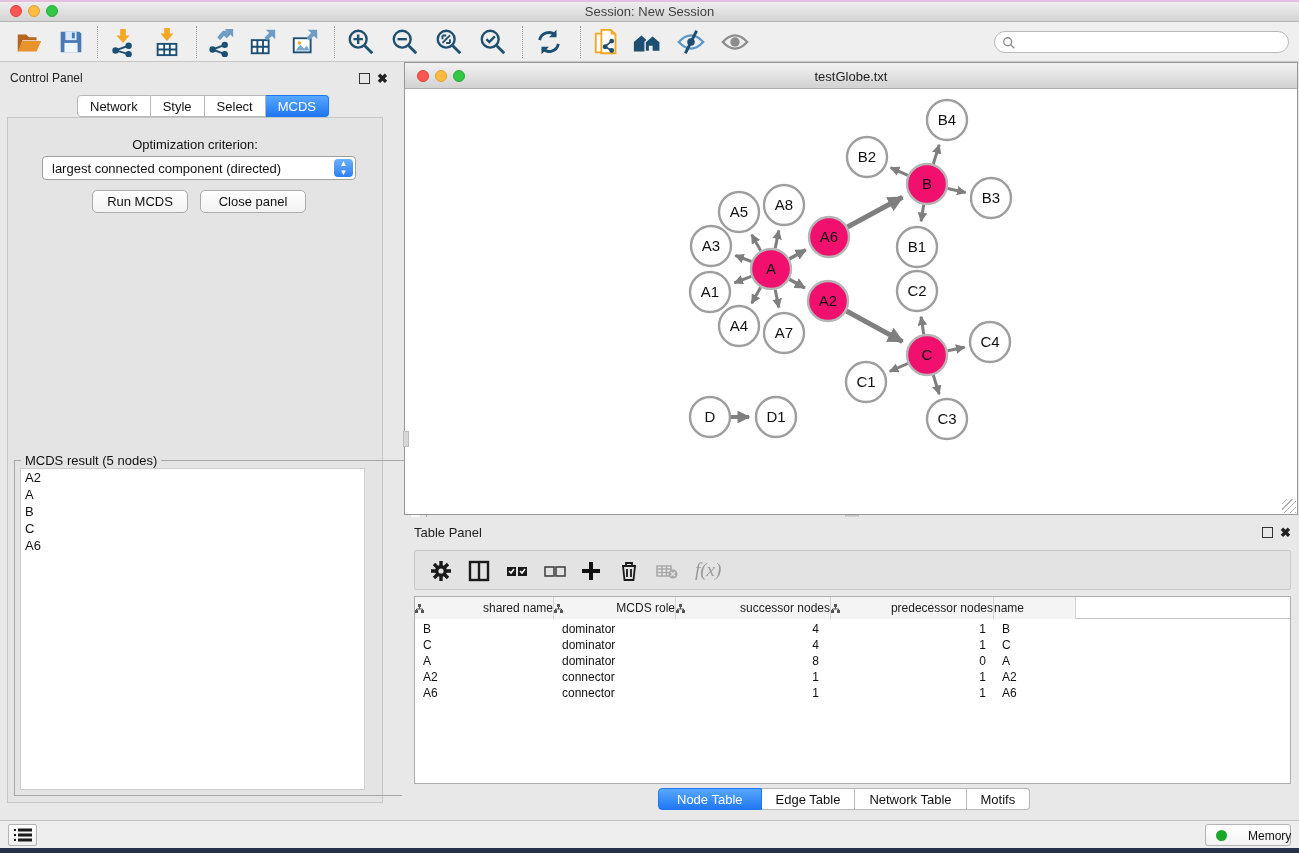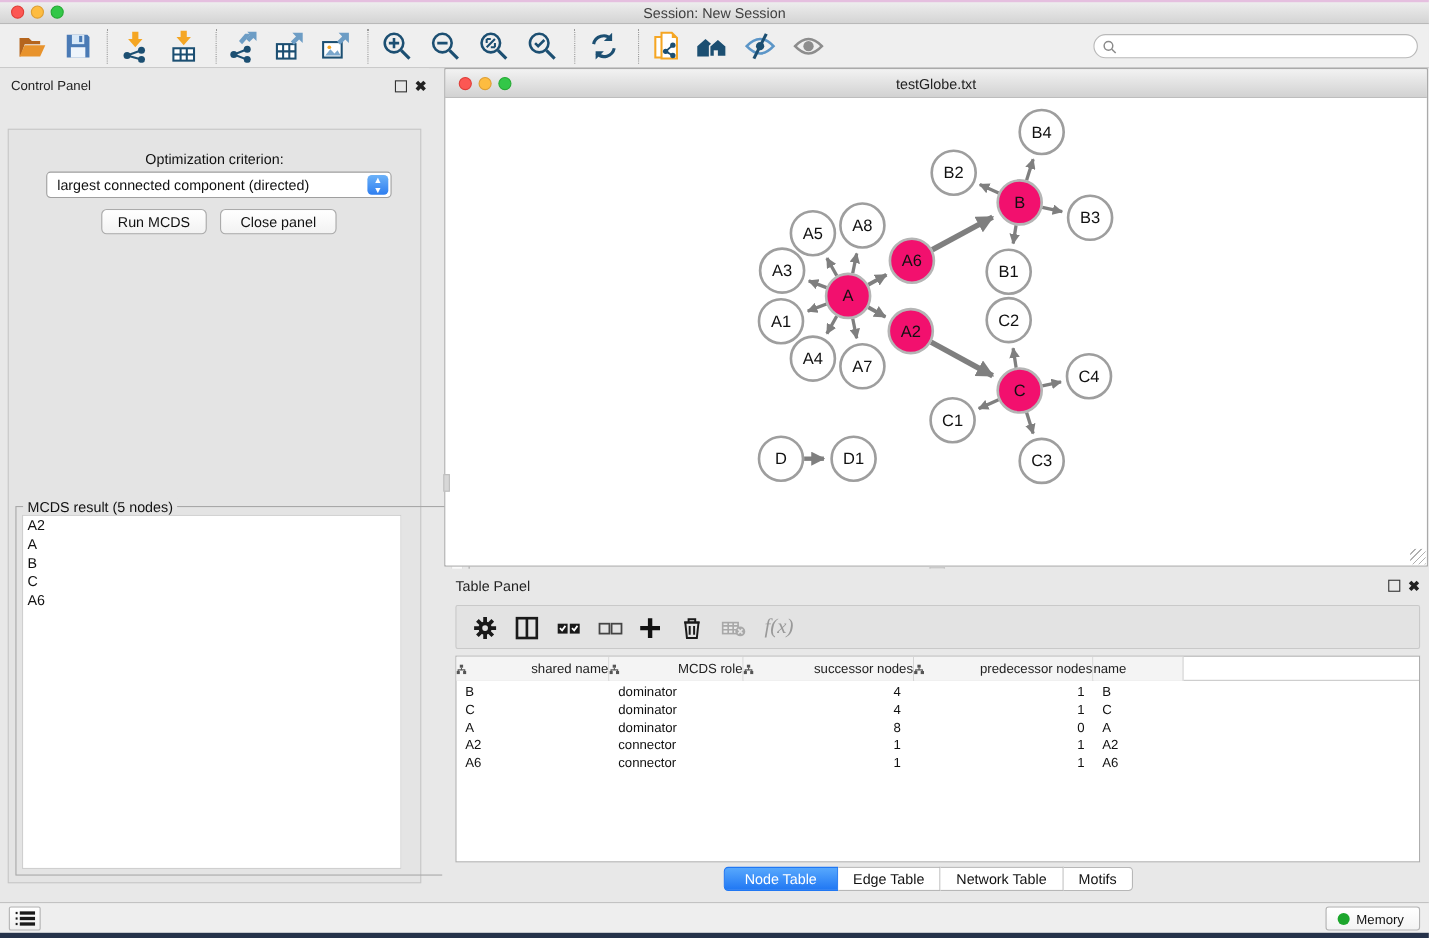--- a/index.html
+++ b/index.html
@@ -86,21 +86,21 @@
   .tp-tabs { left:256px; top:271px; }
 
   
   .statusbar { position:absolute; left:0; top:820px; width:1299px; height:28px;
     background:#eeeeee; border-top:1px solid #c2c2c2; }
   .list-btn { position:absolute; left:8px; top:3px; width:29px; height:22px; background:linear-gradient(#fff,#f0f0f0);
     border:1px solid #b3b3b3; border-radius:2px; cursor:pointer; }
   .mem-btn { position:absolute; right:8px; top:3px; width:86px; height:22px; background:linear-gradient(#fff,#f3f3f3);
     border:1px solid #b3b3b3; border-radius:3px; cursor:pointer; font-size:12px; color:#111; }
   .mem-dot { position:absolute; left:10px; top:5px; width:11px; height:11px; border-radius:50%; background:#1ca62c; }
-  .mem-label { position:absolute; left:27px; top:4px; }
+  .mem-label { position:absolute; left:42px; top:4px; }
   .desktop-strip { position:absolute; left:0; top:848px; width:1299px; height:5px; background:#25324a; }
 </style>
 </head>
 <body>
 
 <div class="titlebar">
   <span class="tl red"></span>
   <span class="tl yel"></span>
   <span class="tl grn"></span>
   <div class="title-text">Session: New Session</div>
@@ -212,20 +212,26 @@
         <path d="M10 10l4 4" stroke="#8a8a8a" stroke-width="1.5"></path>
       </svg>
   </div>
 </div>
 
 <div class="control-panel">
   <div class="cp-title">Control Panel</div>
   <span class="win-float" style="left:359px; top:11px"></span>
   <span class="win-close" style="left:377px; top:11px">✖</span>
   <div class="cp-content"></div>
+  <div class="segbar cp-tabs">
+    <div class="seg">Network</div>
+    <div class="seg">Style</div>
+    <div class="seg">Select</div>
+    <div class="seg sel">MCDS</div>
+  </div>
   <div class="opt-label">Optimization criterion:</div>
   <div class="cp-select">
     <span class="val">largest connected component (directed)</span>
     <span class="step">▲<br>▼</span>
   </div>
   <button class="cp-btn" style="left:92px; width:96px">Run MCDS</button>
   <button class="cp-btn" style="left:200px; width:106px">Close panel</button>
   <div class="groupbox">
     <span class="gb-legend">MCDS result (5 nodes)</span>
     <div class="gb-list" id="mcds-list">

